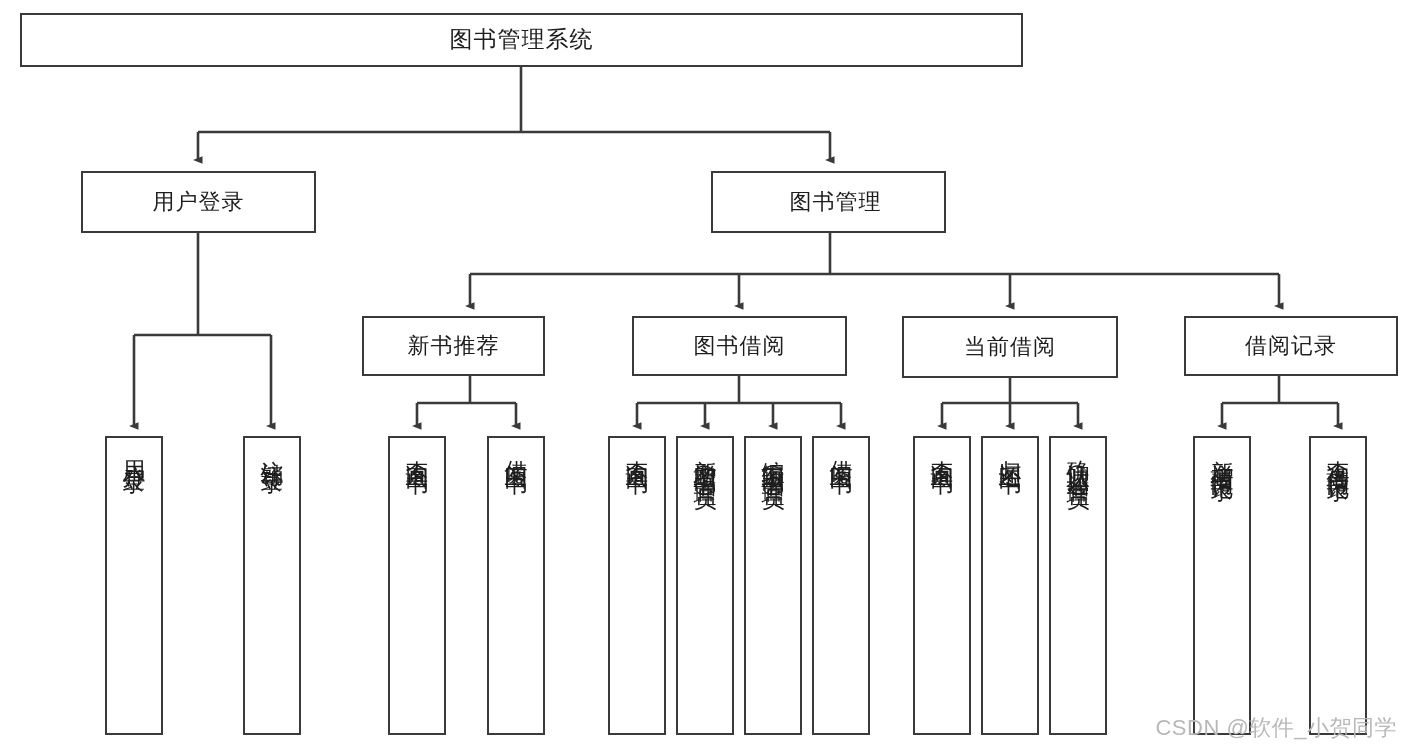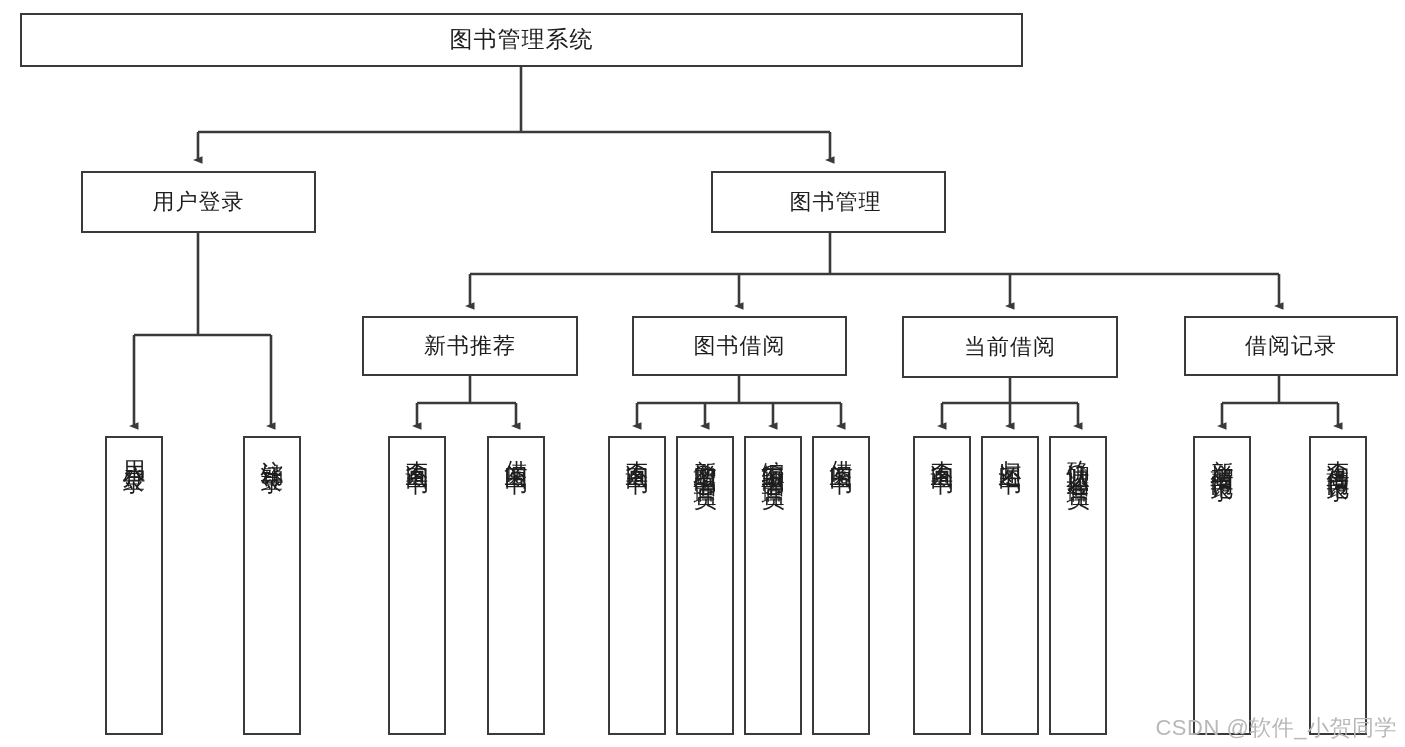--- a/index.html
+++ b/index.html
@@ -118,21 +118,21 @@
       <path d="M1222,403 L1222,426" marker-end="url(#arrow)"></path>
       <path d="M1338,403 L1338,426" marker-end="url(#arrow)"></path>
     </g>
   </svg>
 
   <div class="node horiz root" style="left:20px;top:13px;width:1003px;height:54px;">图书管理系统</div>
 
   <div class="node horiz" style="left:81px;top:171px;width:235px;height:62px;">用户登录</div>
   <div class="node horiz" style="left:711px;top:171px;width:235px;height:62px;padding-left:14px;">图书管理</div>
 
-  <div class="node horiz" style="left:362px;top:316px;width:216px;height:60px;">新书推荐</div>
+  <div class="node horiz" style="left:362px;top:316px;width:183px;height:60px;">新书推荐</div>
   <div class="node horiz" style="left:632px;top:316px;width:215px;height:60px;">图书借阅</div>
   <div class="node horiz" style="left:902px;top:316px;width:216px;height:62px;">当前借阅</div>
   <div class="node horiz" style="left:1184px;top:316px;width:214px;height:60px;">借阅记录</div>
 
   <div class="node vert" style="left:105px;top:436px;width:58px;height:299px;">用户登录</div>
   <div class="node vert" style="left:243px;top:436px;width:58px;height:299px;">注销登录</div>
 
   <div class="node vert" style="left:388px;top:436px;width:58px;height:299px;">查询图书</div>
   <div class="node vert" style="left:487px;top:436px;width:58px;height:299px;">借阅图书</div>
 

